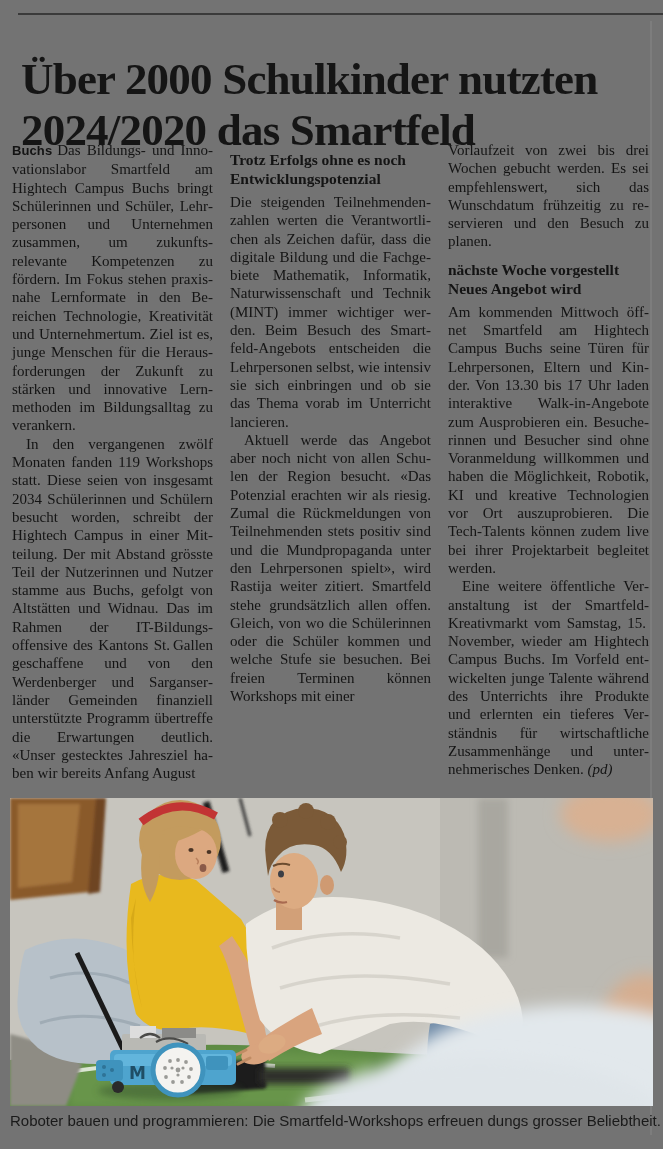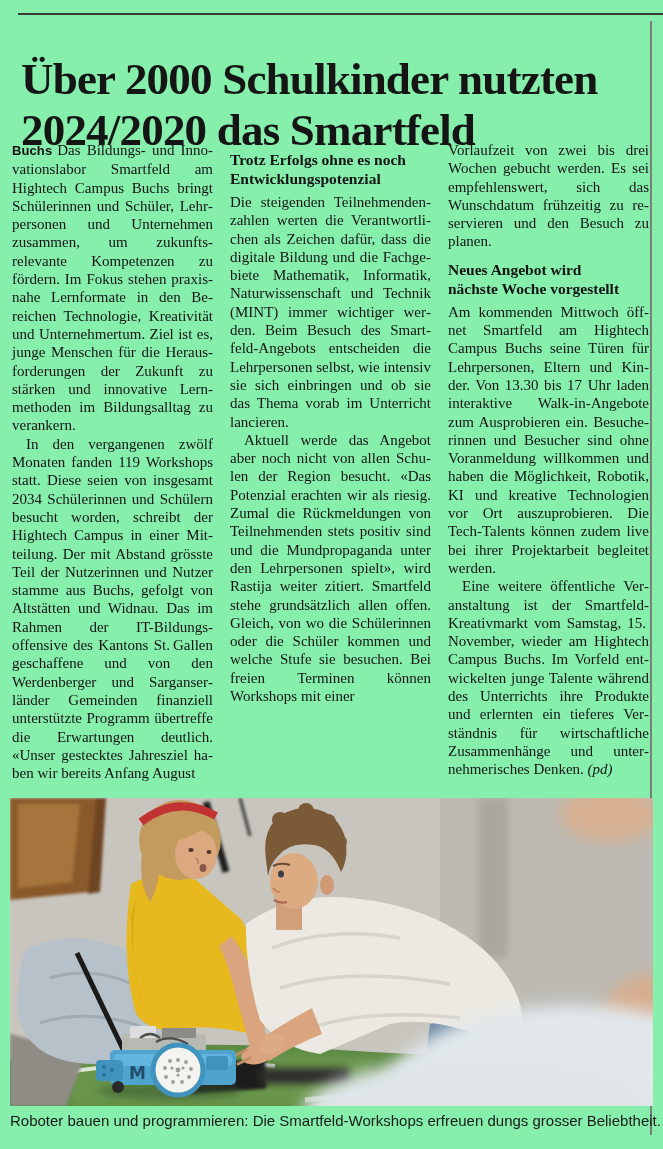--- a/index.html
+++ b/index.html
@@ -1,17 +1,17 @@
 <!DOCTYPE html>
 <html lang="de"><head>
 <meta charset="utf-8">
 <style>
   html,body{margin:0;padding:0;background:#fdfdfc;}
   .page{
-    position:relative;width:663px;height:1149px;background:#86efac;
+    position:relative;width:663px;height:1149px;background:#737373;
     font-family:"Liberation Serif",serif;color:#141414;overflow:hidden;
   }
   .rule-top{position:absolute;left:18px;top:13px;width:645px;height:2.4px;background:#3a3a3a;}
   .rule-right{position:absolute;left:650px;top:21px;width:1.6px;height:1114px;background:#7d7d7d;}
   .headline{
     position:absolute;left:21px;top:24px;width:625px;
     font-weight:700;font-size:45px;line-height:51px;letter-spacing:-0.8px;color:#151515;
   }
   .body-cols{
     position:absolute;left:12px;top:141px;width:638px;
@@ -63,22 +63,22 @@
         <div>Trotz Erfolgs ohne es noch</div>
         <div>Entwicklungspotenzial</div>
       </h3>
       <p>Die steigenden Teil­nehmenden­zahlen werten die Verantwort­li­chen als Zeichen dafür, dass die digitale Bildung und die Fach­ge­biete Mathematik, Informatik, Natur­wissen­schaft und Technik (MINT) immer wichtiger wer­den. Beim Besuch des Smart­feld-Angebots entscheiden die Lehr­personen selbst, wie inten­siv sie sich einbringen und ob sie das Thema vorab im Unter­richt lancieren.</p>
       <p class="indent">Aktuell werde das Angebot aber noch nicht von allen Schu­len der Region besucht. «Das Potenzial erachten wir als riesig. Zumal die Rück­meldungen von Teil­nehmenden stets positiv sind und die Mund­propaganda unter den Lehr­personen spielt», wird Rastija weiter zitiert. Smartfeld stehe grund­sätzlich allen offen. Gleich, von wo die Schüle­rinnen oder die Schüler kommen und welche Stufe sie besuchen. Bei freien Terminen können Workshops mit einer</p>
     </div>
 
     <div class="col">
       <p>Vorlaufzeit von zwei bis drei Wo­chen gebucht werden. Es sei emp­fehlens­wert, sich das Wunsch­datum frühzeitig zu re­ser­vieren und den Besuch zu planen.</p>
       <h3 class="subhead">
+        <div>nächste Woche vorgestellt</div>
         <div>Neues Angebot wird</div>
-        <div>nächste Woche vorgestellt</div>
       </h3>
       <p>Am kommenden Mittwoch öff­net Smartfeld am Hightech Campus Buchs seine Türen für Lehr­personen, Eltern und Kin­der. Von 13.30 bis 17 Uhr laden interaktive Walk-in-Angebote zum Aus­probieren ein. Besuche­rinnen und Besucher sind ohne Voran­meldung willkommen und haben die Möglich­keit, Ro­botik, KI und kreative Techno­logien vor Ort auszu­probieren. Die Tech-Talents können zudem live bei ihrer Projekt­arbeit be­gleitet werden.</p>
       <p class="indent"><span>Eine weitere öffentliche Ver­anstaltung ist der Smartfeld-Kreativ­markt vom Samstag, 15. November, wieder am High­tech Campus Buchs. Im Vorfeld ent­wickelten junge Talente wäh­rend des Unterrichts ihre Pro­dukte und erlernten ein tieferes Ver­ständnis für wirtschaft­liche Zusammen­hänge und unter­nehmerisches Denken.</span> <span class="pd">(pd)</span></p>
     </div>
 
   </div>
 
   <div class="photo-wrap">
     <svg width="643" height="308" viewBox="0 0 643 308">
       <defs>

